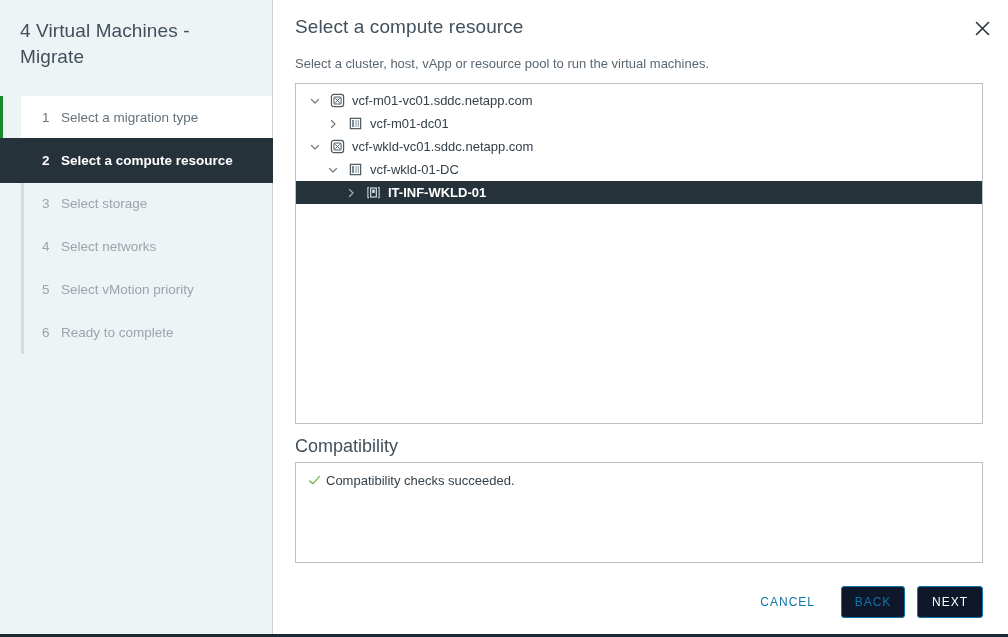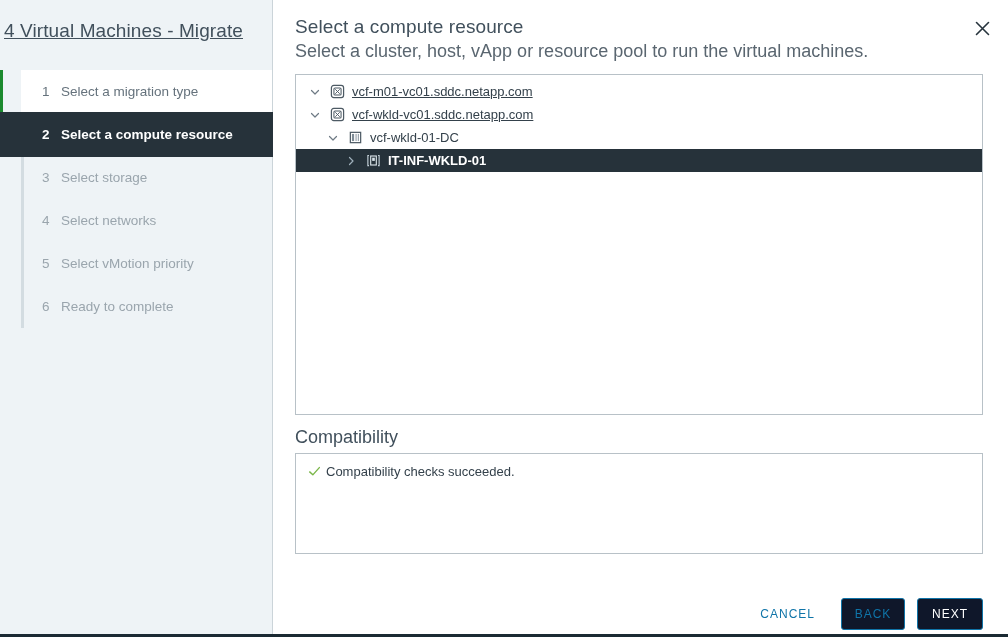--- a/index.html
+++ b/index.html
@@ -34,23 +34,22 @@
     background: #eef3f6;
     border-right: 1px solid #cbd4d9;
     box-sizing: border-box;
     position: relative;
   }
   .sidebar-title {
     font-size: 19px;
     font-weight: 400;
     line-height: 26px;
     color: #41505c;
-    padding: 18px 22px 0 4px;
+    padding: 18px 22px 0 20px;
     letter-spacing: .1px;
-    text-decoration: underline;
   }
   .steps {
     margin-top: 26px;
     position: relative;
     padding-left: 21px;
   }
   .steps-rail {
     position: absolute;
     left: 21px;
     top: 0;
@@ -107,23 +106,23 @@
     background: #ffffff;
   }
   .page-title {
     font-size: 19px;
     font-weight: 400;
     color: #41505c;
     margin: 16px 0 0 0;
     letter-spacing: .1px;
   }
   .page-subtitle {
-    font-size: 18px;
+    font-size: 13px;
     color: #5a6670;
-    margin: 3px 0 0 0;
+    margin: 18px 0 0 0;
   }
   .close-btn {
     position: absolute;
     top: 16px;
     right: 14px;
     width: 24px;
     height: 24px;
     display: flex;
     align-items: center;
     justify-content: center;
@@ -172,21 +171,21 @@
   .twisty svg { display: block; }
   .t-icon {
     width: 22px;
     flex: 0 0 22px;
     display: flex;
     align-items: center;
     justify-content: center;
   }
   .t-label { padding-left: 4px; }
 
-  .lvl0 { padding-left: 8px; text-decoration: underline; }
+  .lvl0 { padding-left: 8px; }
   .lvl1 { padding-left: 26px; }
   .lvl2 { padding-left: 44px; }
 
   
   .compat-label {
     font-size: 18px;
     color: #41505c;
     margin-top: 12px;
   }
   .compat-box {
@@ -207,21 +206,21 @@
     width: 18px;
     flex: 0 0 18px;
     padding-top: 1px;
   }
   .check-icon svg { display: block; }
 
   
   .footer {
     position: absolute;
     right: 25px;
-    bottom: 4px;
+    bottom: 16px;
     display: flex;
     align-items: center;
     gap: 12px;
   }
   .btn {
     font-family: "Liberation Sans", sans-serif;
     font-size: 12px;
     letter-spacing: 1px;
     height: 32px;
     cursor: pointer;
@@ -319,51 +318,67 @@
         <span class="t-icon">
           <svg width="15" height="15" viewBox="0 0 16 16">
             <rect x="1.5" y="1.5" width="13" height="13" rx="2.5" ry="2.5" fill="none" stroke="#4d5a64" stroke-width="1.3"></rect>
             <rect x="4.2" y="4.2" width="7.6" height="7.6" rx="1.2" ry="1.2" fill="none" stroke="#4d5a64" stroke-width="1.1"></rect>
             <path d="M5.6 5.6 L10.4 10.4 M10.4 5.6 L5.6 10.4" stroke="#4d5a64" stroke-width="1"></path>
           </svg>
         </span>
         <span class="t-label">vcf-m01-vc01.sddc.netapp.com</span>
       </div>
 
-
-      <div class="tree-row lvl0">
-        <span class="twisty">
-          <svg width="10" height="10" viewBox="0 0 10 10">
-            <path d="M1.5 3.5 L5 7 L8.5 3.5" stroke="currentColor" stroke-width="1.2" fill="none" stroke-linecap="round" stroke-linejoin="round"></path>
-          </svg>
-        </span>
-        <span class="t-icon">
-          <svg width="15" height="15" viewBox="0 0 16 16">
-            <rect x="1.5" y="1.5" width="13" height="13" rx="2.5" ry="2.5" fill="none" stroke="#4d5a64" stroke-width="1.3"></rect>
-            <rect x="4.2" y="4.2" width="7.6" height="7.6" rx="1.2" ry="1.2" fill="none" stroke="#4d5a64" stroke-width="1.1"></rect>
-            <path d="M5.6 5.6 L10.4 10.4 M10.4 5.6 L5.6 10.4" stroke="#4d5a64" stroke-width="1"></path>
-          </svg>
-        </span>
-        <span class="t-label">vcf-wkld-vc01.sddc.netapp.com</span>
-      </div>
-
       <div class="tree-row lvl1">
         <span class="twisty">
           <svg width="10" height="10" viewBox="0 0 10 10">
-            <path d="M1.5 3.5 L5 7 L8.5 3.5" stroke="currentColor" stroke-width="1.2" fill="none" stroke-linecap="round" stroke-linejoin="round"></path>
+            <path d="M3.5 1.5 L7 5 L3.5 8.5" stroke="currentColor" stroke-width="1.2" fill="none" stroke-linecap="round" stroke-linejoin="round"></path>
           </svg>
         </span>
         <span class="t-icon">
           <svg width="15" height="15" viewBox="0 0 16 16">
             <rect x="2.5" y="2.5" width="11" height="11" fill="none" stroke="#4d5a64" stroke-width="1.3"></rect>
             <rect x="4.2" y="4.2" width="2.3" height="7.6" fill="#7d8b95"></rect>
             <line x1="8.6" y1="4.2" x2="8.6" y2="11.8" stroke="#7d8b95" stroke-width="1"></line>
             <line x1="11" y1="4.2" x2="11" y2="11.8" stroke="#7d8b95" stroke-width="1"></line>
           </svg>
         </span>
+        <span class="t-label">vcf-m01-dc01</span>
+      </div>
+
+      <div class="tree-row lvl0">
+        <span class="twisty">
+          <svg width="10" height="10" viewBox="0 0 10 10">
+            <path d="M1.5 3.5 L5 7 L8.5 3.5" stroke="currentColor" stroke-width="1.2" fill="none" stroke-linecap="round" stroke-linejoin="round"></path>
+          </svg>
+        </span>
+        <span class="t-icon">
+          <svg width="15" height="15" viewBox="0 0 16 16">
+            <rect x="1.5" y="1.5" width="13" height="13" rx="2.5" ry="2.5" fill="none" stroke="#4d5a64" stroke-width="1.3"></rect>
+            <rect x="4.2" y="4.2" width="7.6" height="7.6" rx="1.2" ry="1.2" fill="none" stroke="#4d5a64" stroke-width="1.1"></rect>
+            <path d="M5.6 5.6 L10.4 10.4 M10.4 5.6 L5.6 10.4" stroke="#4d5a64" stroke-width="1"></path>
+          </svg>
+        </span>
+        <span class="t-label">vcf-wkld-vc01.sddc.netapp.com</span>
+      </div>
+
+      <div class="tree-row lvl1">
+        <span class="twisty">
+          <svg width="10" height="10" viewBox="0 0 10 10">
+            <path d="M1.5 3.5 L5 7 L8.5 3.5" stroke="currentColor" stroke-width="1.2" fill="none" stroke-linecap="round" stroke-linejoin="round"></path>
+          </svg>
+        </span>
+        <span class="t-icon">
+          <svg width="15" height="15" viewBox="0 0 16 16">
+            <rect x="2.5" y="2.5" width="11" height="11" fill="none" stroke="#4d5a64" stroke-width="1.3"></rect>
+            <rect x="4.2" y="4.2" width="2.3" height="7.6" fill="#7d8b95"></rect>
+            <line x1="8.6" y1="4.2" x2="8.6" y2="11.8" stroke="#7d8b95" stroke-width="1"></line>
+            <line x1="11" y1="4.2" x2="11" y2="11.8" stroke="#7d8b95" stroke-width="1"></line>
+          </svg>
+        </span>
         <span class="t-label">vcf-wkld-01-DC</span>
       </div>
 
       <div class="tree-row lvl2 selected">
         <span class="twisty">
           <svg width="10" height="10" viewBox="0 0 10 10">
             <path d="M3.5 1.5 L7 5 L3.5 8.5" stroke="currentColor" stroke-width="1.2" fill="none" stroke-linecap="round" stroke-linejoin="round"></path>
           </svg>
         </span>
         <span class="t-icon">

